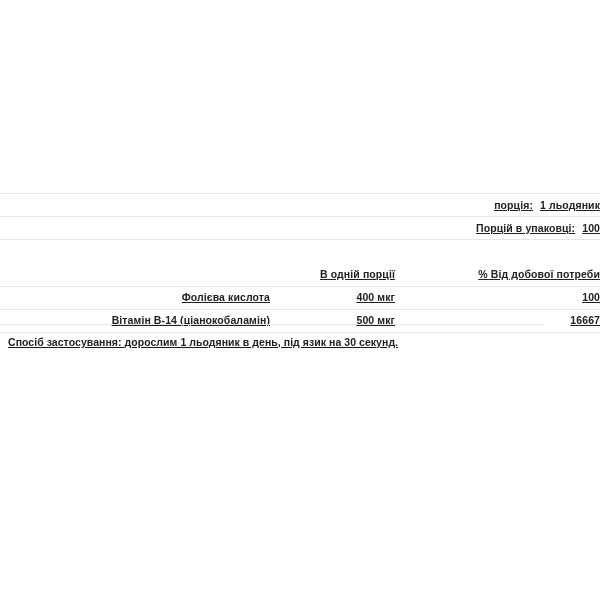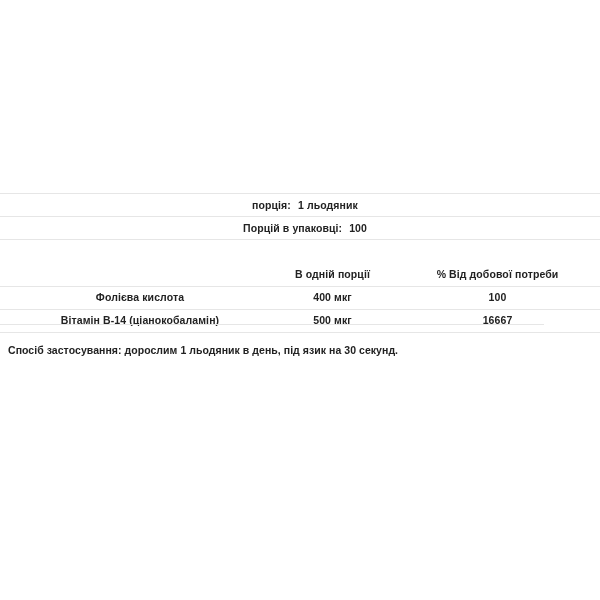--- a/index.html
+++ b/index.html
@@ -34,27 +34,28 @@
   .supp-table {
     width: 100%;
     border-collapse: collapse;
     table-layout: fixed;
   }
 
   .supp-table td,
   .supp-table th {
     padding: 0;
     margin: 0;
-    text-align: center;
+    text-align: right;
     vertical-align: middle;
     font-weight: bold;
     font-size: 10.5px;
     line-height: 1.2;
     color: #222222;
     letter-spacing: 0.1px;
+    text-decoration: underline;
   }
 
   .rowline {
     border-top: 1px solid #e6e6e6;
   }
 
   .cell-pad {
     height: 23px;
     padding-left: 10px !important;
     box-sizing: border-box;
@@ -83,21 +84,22 @@
   }
 
   
   .notes {
     position: absolute;
     left: 0;
     top: 324px;
     width: 544px;
     border-top: 1px solid #e6e6e6;
     box-sizing: border-box;
-    padding: 8px 8px 0 8px;
+    padding: 0 8px 0 8px;
+    text-decoration: underline;
   }
 
   .note {
     font-size: 10.5px;
     font-weight: bold;
     line-height: 1.45;
     color: #222222;
     letter-spacing: 0.05px;
   }
 

